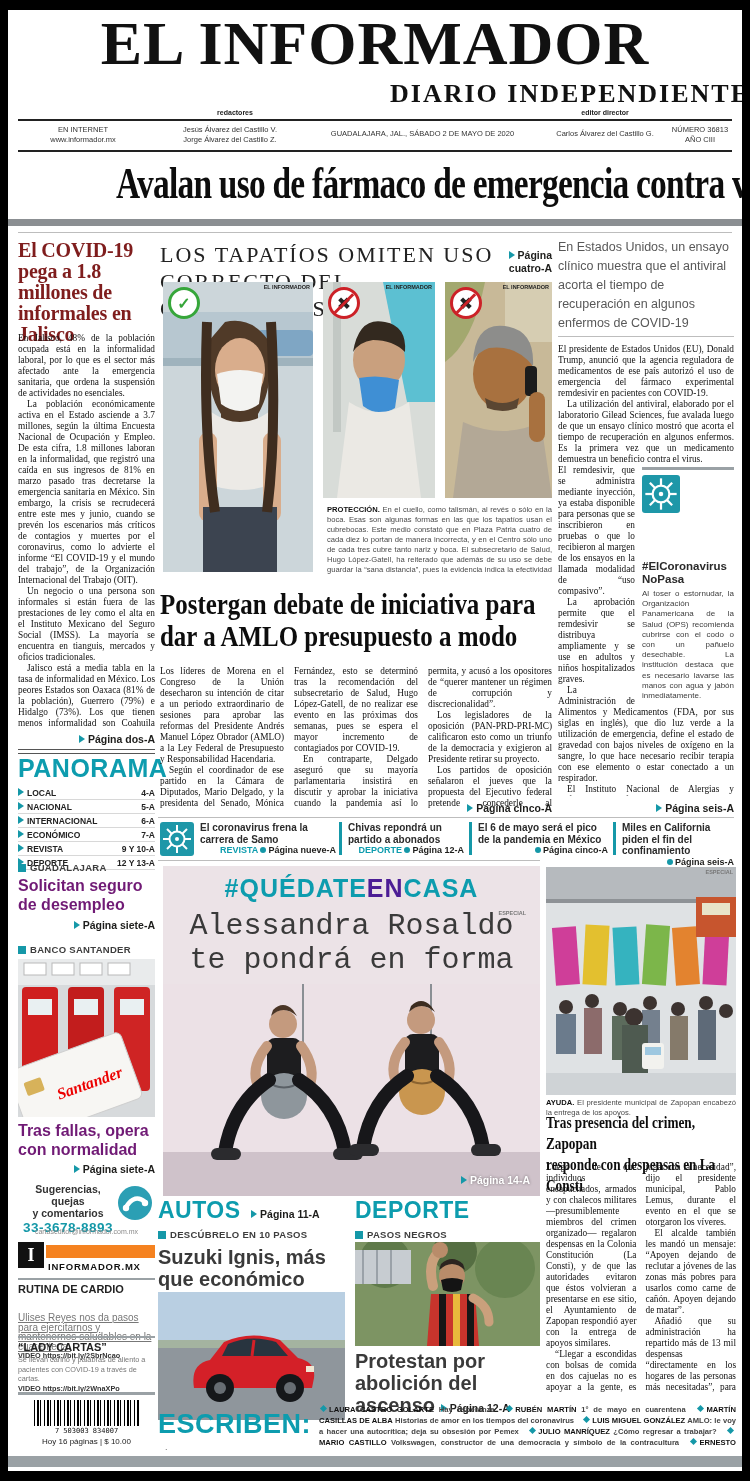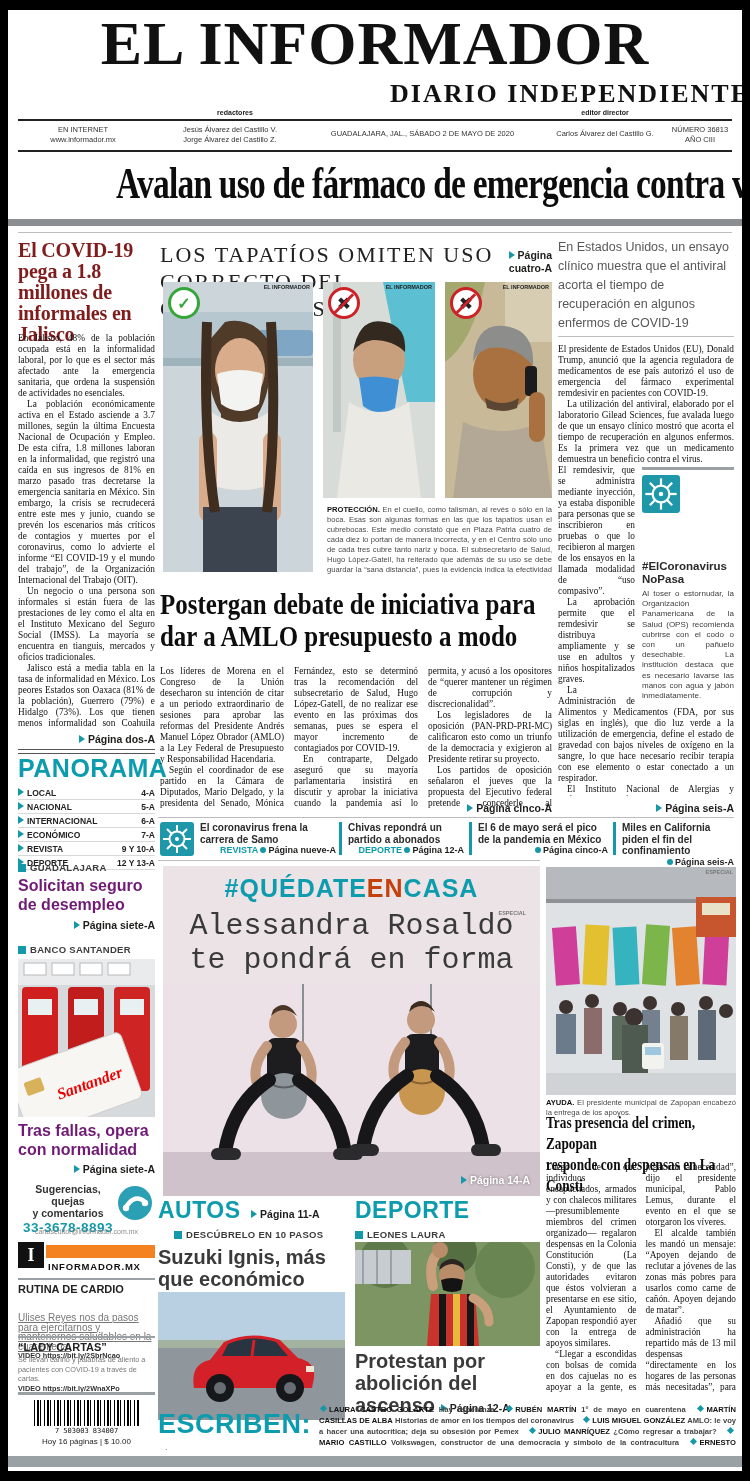--- a/index.html
+++ b/index.html
@@ -313,21 +313,21 @@
   </div>
   <div class="abs vbar" style="top:822px;left:613px;height:33px;"></div>
   <div class="abs" style="top:822px;left:622px;width:112px;">
     <div class="teaser-t">Miles en California piden el fin del confinamiento</div>
     <div class="teaser-p"><i class="dot"></i><span>Página seis-A</span></div>
   </div>
   <div class="abs rule" style="top:860px;left:158px;width:382px;"></div>
 
   <div class="abs photo" style="top:866px;left:163px;width:377px;height:330px;background:#ece3e7;">
     <div style="text-align:center;font-weight:bold;font-size:25px;letter-spacing:1px;margin-top:8px;">
-      <span style="color:#0d9cae;">#QUÉDATE</span><span style="color:#c2410c;">EN</span><span style="color:#0d9cae;">CASA</span>
+      <span style="color:#0d9cae;">#QUÉDATE</span><span style="color:#4c1d95;">EN</span><span style="color:#0d9cae;">CASA</span>
     </div>
     <div class="credit-lt" style="top:44px;right:14px;">ESPECIAL</div>
     <div style="text-align:center;font-size:30px;line-height:34px;color:#3a3a3a;margin-top:6px;font-family:Liberation Mono, monospace;">
       <div>Alessandra Rosaldo</div>
       <div>te pondrá en forma</div>
     </div>
     <svg width="377" height="212" viewBox="0 0 377 212" style="position:absolute;bottom:0;left:0;">
       <rect width="377" height="212" fill="#ece1e6"></rect>
       <rect y="168" width="377" height="44" fill="#cfc2ca"></rect>
       <line x1="140" y1="-60" x2="140" y2="60" stroke="#8a8f94" stroke-width="2"></line>
@@ -358,42 +358,42 @@
         <rect x="186" y="160" width="30" height="12" rx="6" fill="#2b2b2e"></rect>
           <rect x="308" y="160" width="30" height="12" rx="6" fill="#2b2b2e"></rect>
       </g>
     </svg>
     <div class="plink" style="position:absolute;right:10px;bottom:10px;color:#fff;text-shadow:0 0 3px rgba(0,0,0,.45);"><i class="tri"></i><span>Página 14-A</span></div>
   </div>
 
   <div class="abs" style="top:1197px;left:158px;width:187px;">
     <div><span class="sec-head">AUTOS</span>
       <span class="plink" style="margin-left:6px;"><i class="tri"></i><span>Página 11-A</span></span></div>
-    <div class="kicker" style="margin-top:5px;margin-left:16px;"><i class="sq"></i><span>DESCÚBRELO EN 10 PASOS</span></div>
+    <div class="kicker" style="margin-top:5px;"><i class="sq"></i><span>DESCÚBRELO EN 10 PASOS</span></div>
     <div style="font-weight:bold;font-size:20px;line-height:22px;color:#3a3a3a;margin-top:6px;">Suzuki Ignis, más que económico</div>
   </div>
   <div class="abs photo" style="top:1292px;left:158px;width:187px;height:128px;">
     <svg width="187" height="128" viewBox="0 0 187 128">
       <rect width="187" height="128" fill="#b9cfe2"></rect>
       <rect y="48" width="187" height="10" fill="#a4b3a0"></rect>
       <rect y="56" width="187" height="72" fill="#8f969c"></rect>
       <path d="M36 96 Q32 72 52 68 L66 50 Q92 38 122 48 L140 66 Q158 70 156 86 L154 96 Z" fill="#d42028"></path>
       <path d="M70 52 Q92 42 118 50 L130 64 L64 64 Z" fill="#28343f"></path>
       <line x1="96" y1="48" x2="94" y2="64" stroke="#d42028" stroke-width="3"></line>
       <circle cx="62" cy="96" r="14" fill="#15171a"></circle>
         <circle cx="62" cy="96" r="6" fill="#676d73"></circle>
       <circle cx="132" cy="96" r="14" fill="#15171a"></circle>
         <circle cx="132" cy="96" r="6" fill="#676d73"></circle>
       <rect x="148" y="74" width="8" height="6" fill="#f0e6d2"></rect>
     </svg>
   </div>
 
   <div class="abs" style="top:1197px;left:355px;width:185px;">
     <div class="sec-head">DEPORTE</div>
-    <div class="kicker" style="margin-top:5px;"><i class="sq"></i><span>LEONES LAURA</span></div>
+    <div class="kicker" style="margin-top:5px;"><i class="sq"></i><span>PASOS NEGROS</span></div>
   </div>
   <div class="abs photo" style="top:1242px;left:355px;width:185px;height:104px;">
     <svg width="185" height="104" viewBox="0 0 185 104">
       <rect width="185" height="104" fill="#7d9463"></rect>
       <circle cx="30" cy="20" r="26" fill="#5f7a4a"></circle>
         <circle cx="150" cy="26" r="30" fill="#698552"></circle>
         <circle cx="100" cy="10" r="22" fill="#556e42"></circle>
       <rect x="0" y="8" width="56" height="34" fill="#c7ccd1"></rect>
       <line x1="8" y1="8" x2="8" y2="42" stroke="#9aa1a8" stroke-width="2"></line>
         <line x1="22" y1="8" x2="22" y2="42" stroke="#9aa1a8" stroke-width="2"></line>

